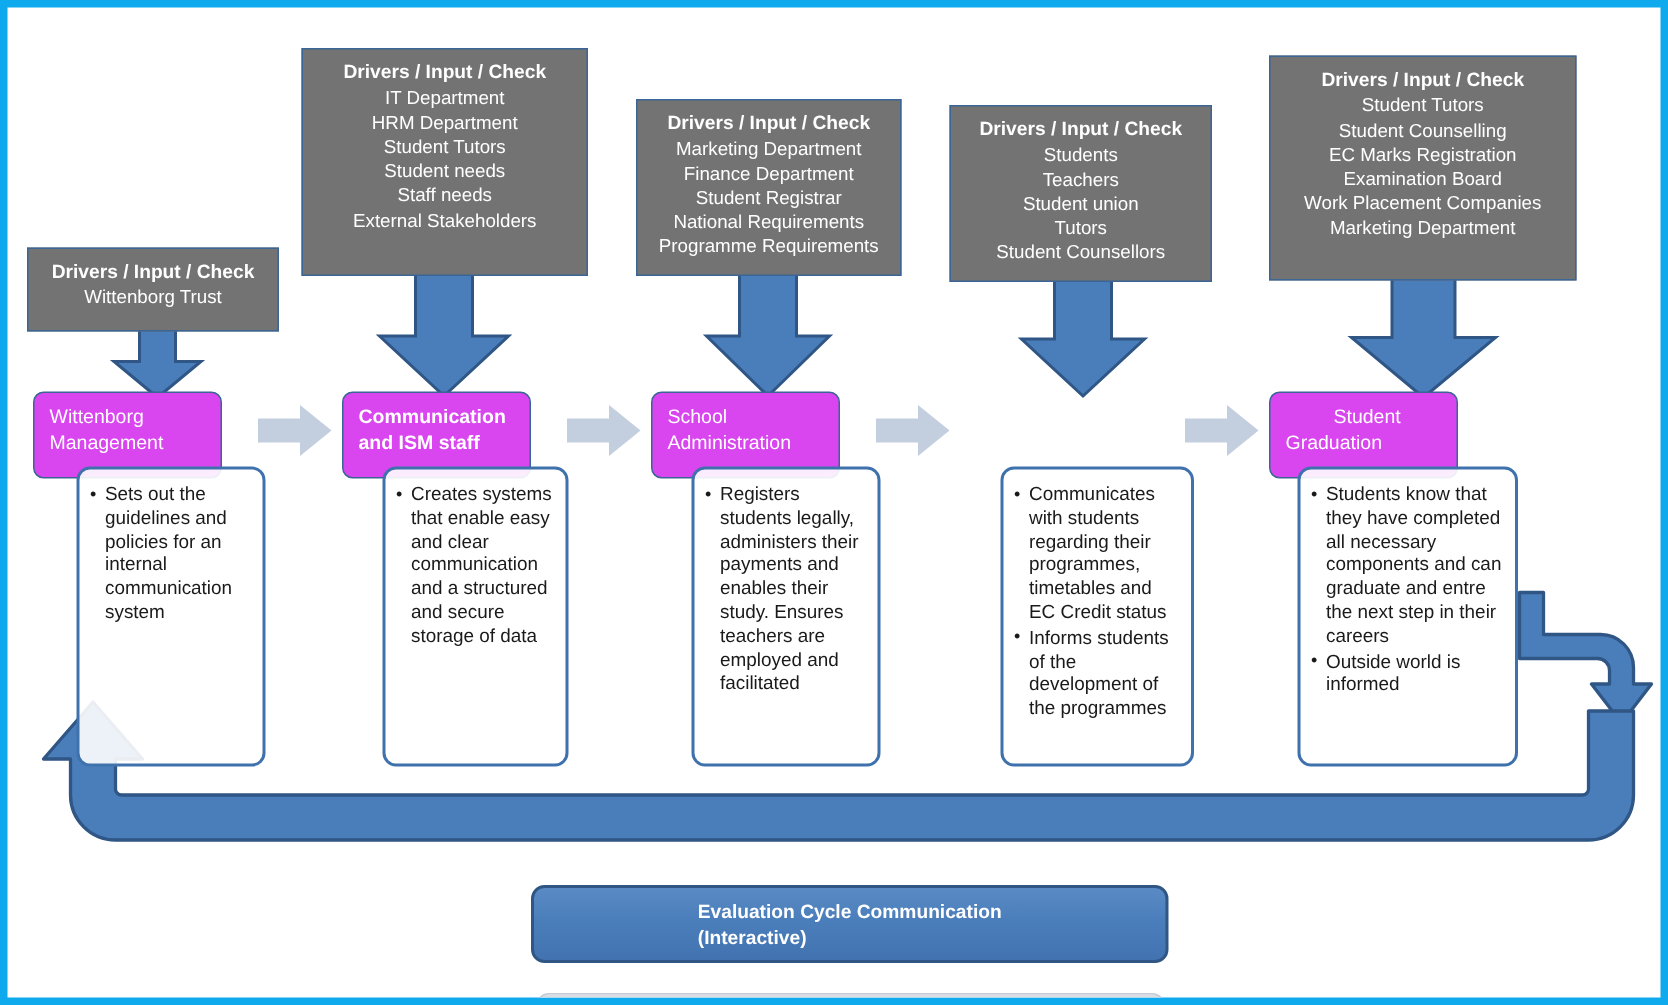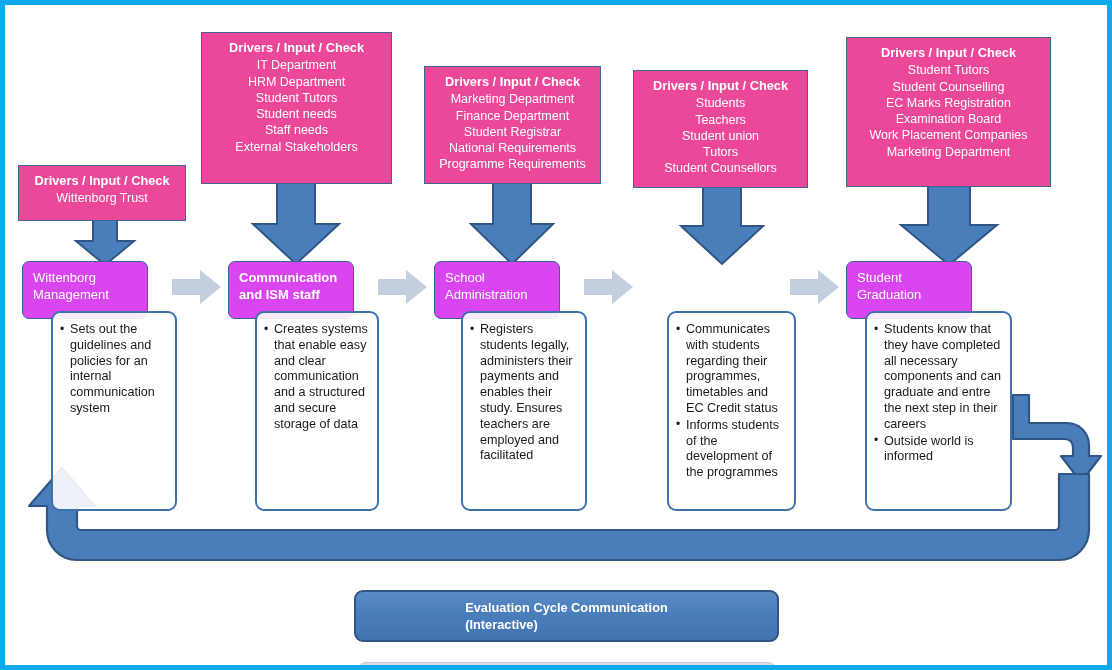--- a/index.html
+++ b/index.html
@@ -11,21 +11,21 @@
     position:absolute;left:0;top:0;width:1112px;height:670px;
     box-sizing:border-box;
     border:5px solid #0FA9EE;
     background:#ffffff;
     overflow:hidden;
   }
   .abs{position:absolute;box-sizing:border-box;}
 
   
   .driver-box{
-    background:#ec4899;
+    background:#737373;
     border:1px solid #3A6595;
     color:#ffffff;
     text-align:center;
     font-size:12.5px;
     line-height:16.3px;
     padding-top:7px;
     z-index:6;
   }
   .driver-box .dtitle{font-weight:bold;font-size:12.8px;display:block;margin-bottom:1px;}
   .driver-box .ditem{display:block;}
@@ -178,21 +178,21 @@
   </div>
   <div class="abs proc-head" style="left:223px;top:256px;width:126px;height:58px;font-weight:bold;">
     <span style="white-space:pre-line;">Communication
 and ISM  staff</span>
   </div>
   <div class="abs proc-head" style="left:429px;top:256px;width:126px;height:58px;">
     <span style="white-space:pre-line;">School
 Administration</span>
   </div>
   <div class="abs proc-head" style="left:841px;top:256px;width:126px;height:58px;">
-    <span style="white-space:pre-line;">Student
+    <span style="white-space:pre-line;margin-left:32px;">Student
 Graduation</span>
   </div>
 
   <div class="abs chev" style="left:167px;top:263px;width:50px;height:38px;">
     <svg width="50" height="38" viewBox="0 0 50 38">
       <polygon points="0,11 28,11 28,2 49,19 28,36 28,27 0,27" fill="#C3CEDF"></polygon>
     </svg>
   </div>
   <div class="abs chev" style="left:373px;top:263px;width:50px;height:38px;">
     <svg width="50" height="38" viewBox="0 0 50 38">

